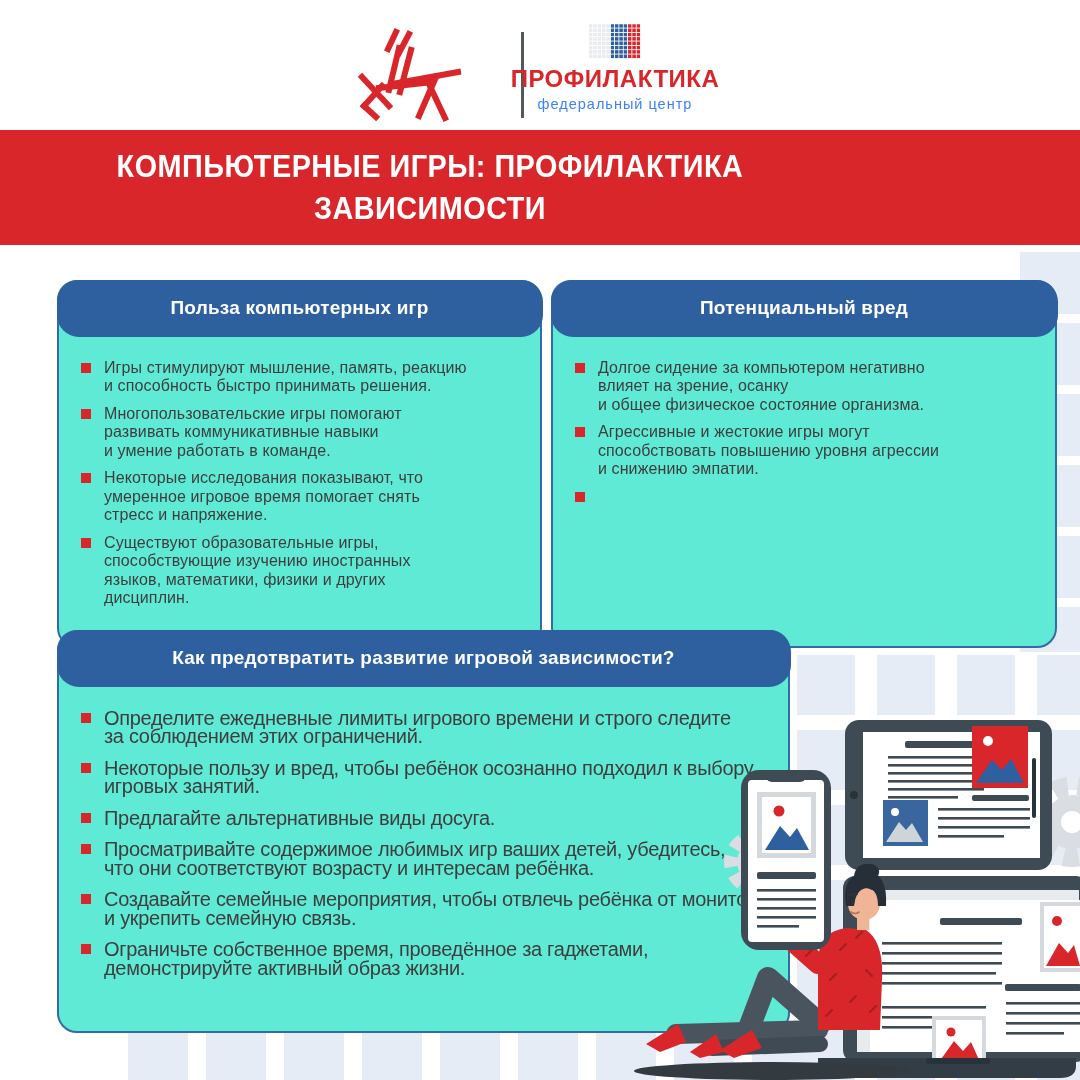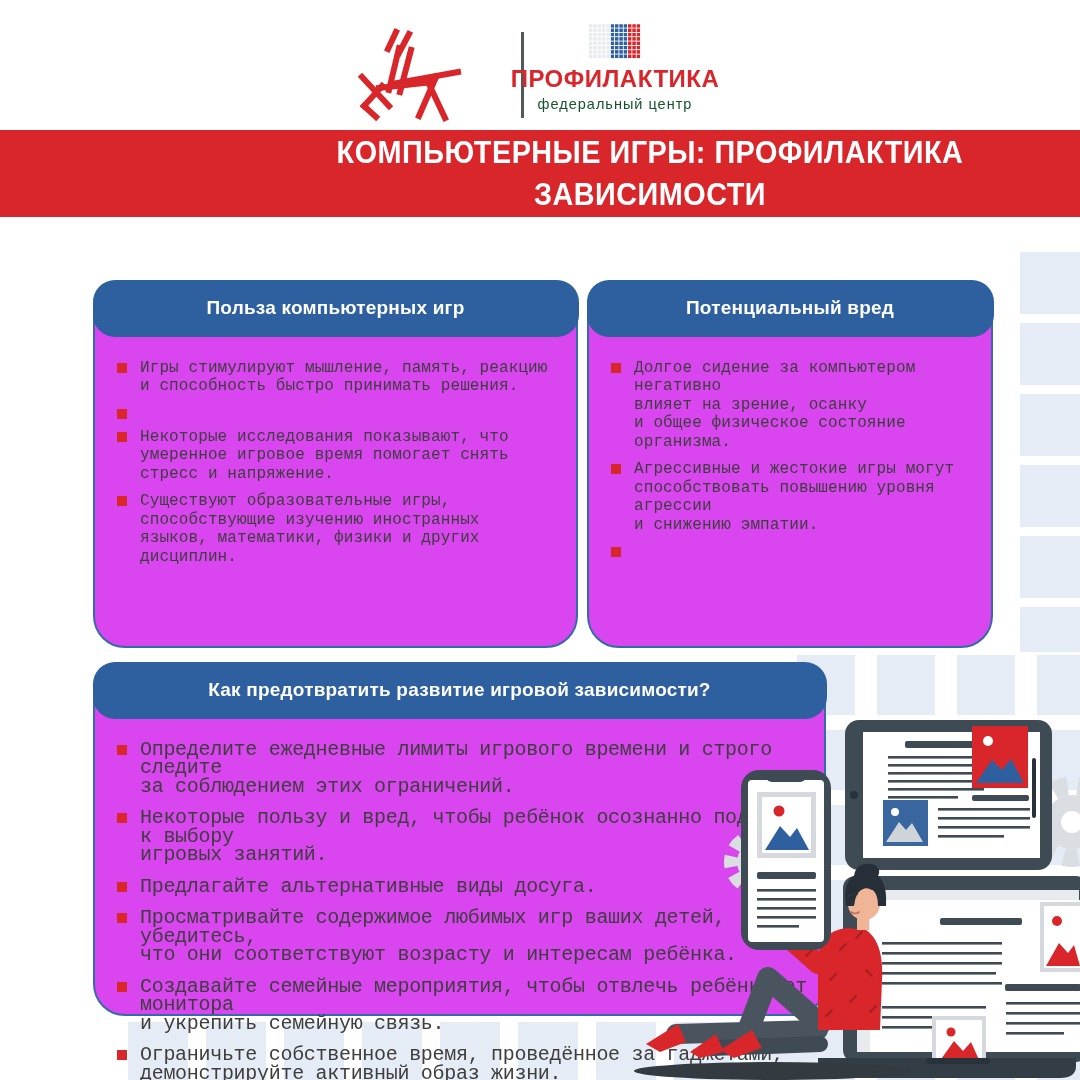--- a/index.html
+++ b/index.html
@@ -23,41 +23,41 @@
   .tiles-bottom{left:128px;top:1022px;width:670px;height:58px;
     background:repeating-linear-gradient(90deg,#e6ecf6 0 60px,#ffffff 60px 78px);}
 
   
   .header{left:0;top:0;width:1076px;height:130px;background:#ffffff;z-index:1;padding-left:28px;}
   .chair-logo{left:352px;top:22px;width:116px;height:100px;}
   .logo-divider{left:521px;top:32px;width:3px;height:86px;background:#53585c;}
   .brand{left:505px;top:24px;width:220px;text-align:center;}
   .brand .flag{display:block;margin:0 auto 6px auto;width:52px;height:35px;}
   .brand-title{font-size:24px;font-weight:bold;color:#d8262b;letter-spacing:.5px;white-space:nowrap;}
-  .brand-sub{font-size:14.5px;color:#14532d;letter-spacing:1px;margin-top:3px;white-space:nowrap;}
-
-  
-  .banner{left:0;top:130px;width:1080px;height:87px;background:#d8262b;z-index:1;
-    display:flex;align-items:center;justify-content:flex-end;}
+  .brand-sub{font-size:14.5px;color:#3b82f6;letter-spacing:1px;margin-top:3px;white-space:nowrap;}
+
+  
+  .banner{left:0;top:130px;width:1080px;height:115px;background:#d8262b;z-index:1;
+    display:flex;align-items:center;justify-content:flex-start;}
   .banner h1{
     margin:0;max-width:860px;text-align:center;color:#ffffff;
     font-size:31px;line-height:1.35;font-weight:bold;text-transform:uppercase;
     transform:scaleX(.93);letter-spacing:.5px;}
 
   
-  .card{background:#d946ef;border:2.5px solid #356aa9;border-radius:32px;z-index:2;box-sizing:border-box;margin-left:36px;}
+  .card{background:#5eead4;border:2.5px solid #356aa9;border-radius:20px;z-index:2;box-sizing:border-box;}
   .card-header{
     margin:-2.5px -2.5px 0 -2.5px;height:57px;background:#2e5f9e;border-radius:22px;
     display:flex;align-items:center;justify-content:center;
     color:#ffffff;font-weight:bold;font-size:19px;letter-spacing:.2px;}
   .card-benefits{left:57px;top:280px;width:485px;height:368px;}
-  .card-harm{left:551px;top:280px;width:406px;height:368px;}
-  .card-prevention{left:57px;top:662px;width:733px;height:354px;}
+  .card-harm{left:551px;top:280px;width:506px;height:368px;}
+  .card-prevention{left:57px;top:630px;width:733px;height:403px;}
   .bullet-list{list-style:none;margin:0;padding:22px 16px 14px 22px;}
-  .bullet-item{display:flex;align-items:flex-start;margin-bottom:9px;font-family:Liberation Mono, monospace;}
+  .bullet-item{display:flex;align-items:flex-start;margin-bottom:9px;}
   .card-prevention .bullet-item{margin-bottom:13px;}
   .bullet{flex:0 0 auto;width:10px;height:10px;background:#d8262b;margin:4px 13px 0 0;}
   .bullet-text{font-size:16px;line-height:18.5px;white-space:pre-line;letter-spacing:.1px;}
   .card-prevention .bullet-text{font-size:20px;line-height:18.5px;letter-spacing:-.3px;}
 
   
   .illustration{left:620px;top:680px;width:460px;height:400px;z-index:3;pointer-events:none;}
 </style>
 </head>
 <body>
@@ -112,20 +112,23 @@
 <div class="abs card card-benefits">
   <div class="card-header">Польза компьютерных игр</div>
   <ul class="bullet-list">
       <li class="bullet-item">
       <span class="bullet"></span>
       <span class="bullet-text">Игры стимулируют мышление, память, реакцию
 и способность быстро принимать решения.</span>
     </li>
       <li class="bullet-item">
       <span class="bullet"></span>
+      <span class="bullet-text">Многопользовательские игры помогают
+развивать коммуникативные навыки
+и умение работать в команде.</span>
     </li>
       <li class="bullet-item">
       <span class="bullet"></span>
       <span class="bullet-text">Некоторые исследования показывают, что
 умеренное игровое время помогает снять
 стресс и напряжение.</span>
     </li>
       <li class="bullet-item">
       <span class="bullet"></span>
       <span class="bullet-text">Существуют образовательные игры,

